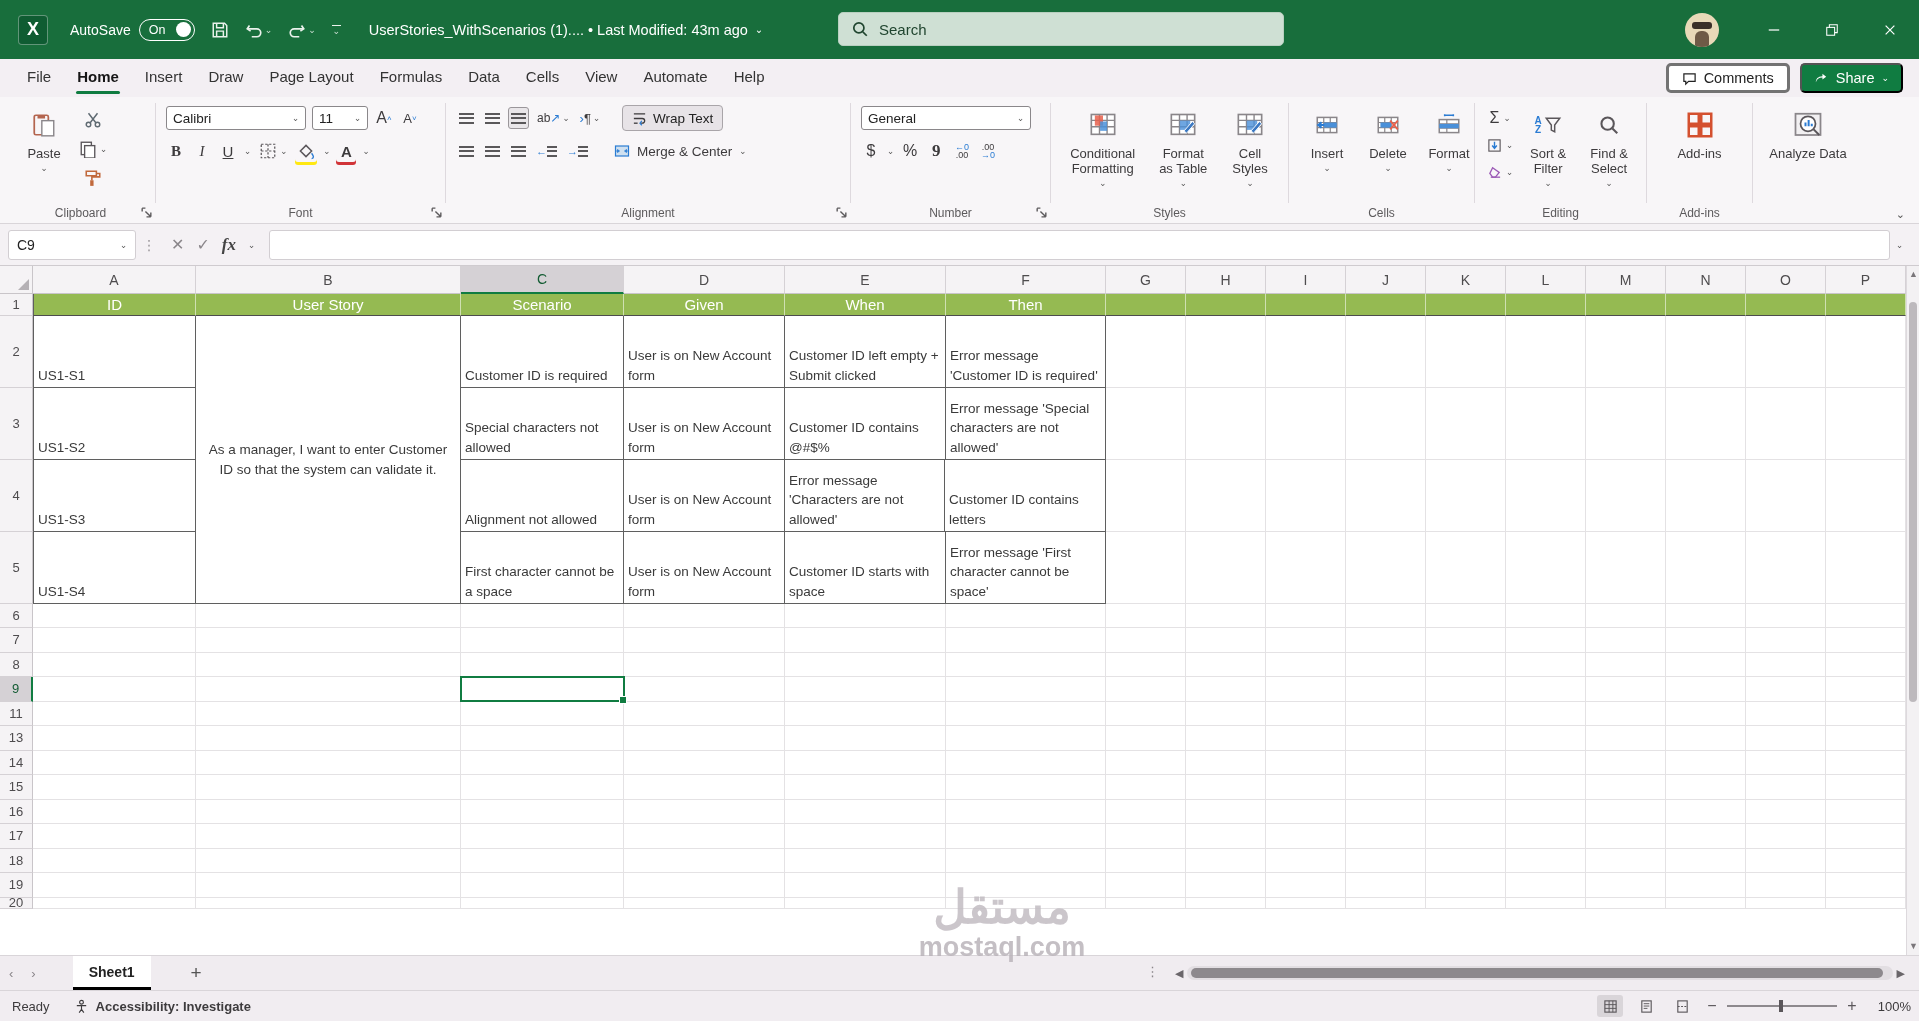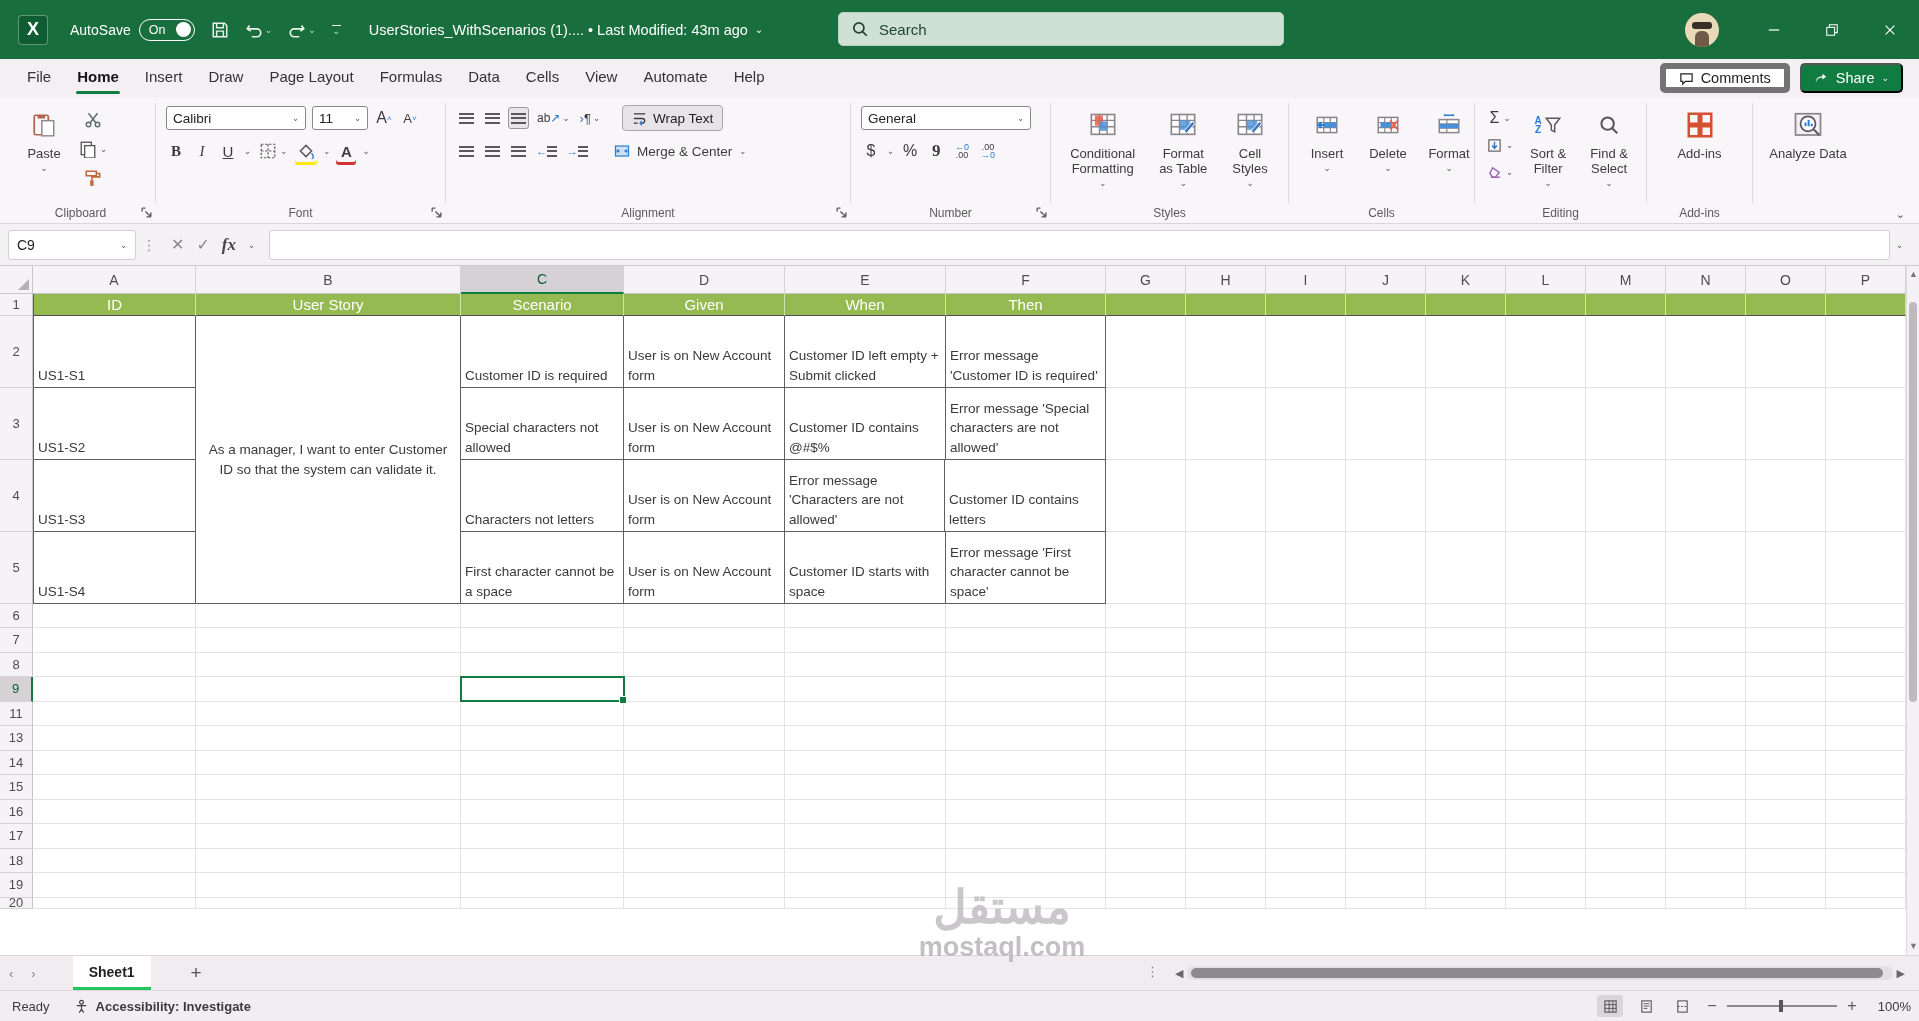--- a/index.html
+++ b/index.html
@@ -32,21 +32,21 @@
   .winbtn { width:58px; height:59px; display:flex; align-items:center; justify-content:center; cursor:pointer; color:#fff; }
   .winbtn svg { width:14px; height:14px; }
 
   
   .tabrow { position:absolute; left:0; top:59px; width:100%; height:38px; background:#f3eff3;
     display:flex; align-items:center; padding-left:14px; }
   .mtab { padding:0 13px; font-size:15px; color:#333; height:38px; line-height:36px; cursor:pointer; position:relative; }
   .mtab.active { font-weight:bold; color:#161616; }
   .mtab.active::after { content:""; position:absolute; left:12px; right:12px; bottom:3px; height:3px; background:#107C41; border-radius:2px; }
   .tabrow-right { position:absolute; right:16px; top:63px; display:flex; gap:10px; align-items:center; }
-  .btn-comments { display:flex; align-items:center; gap:7px; background:#fff; border:6px solid #737373;
+  .btn-comments { display:flex; align-items:center; gap:7px; background:#fff; border:3px solid #737373;
     border-radius:5px; height:30px; padding:0 13px; font-size:14.5px; color:#222; cursor:pointer; }
   .btn-share { display:flex; align-items:center; gap:7px; background:#107C41; color:#fff; border-radius:5px;
     height:30px; padding:0 12px; font-size:14.5px; cursor:pointer; }
   .btn-share .chev { font-size:9px; }
 
   
   .ribbon { position:absolute; left:0; top:97px; width:100%; height:127px; background:#f8f6f8;
     border-bottom:1px solid #d9d5d9; display:flex; padding:6px 0 20px 6px; }
   .rgroup { position:relative; display:flex; align-items:flex-start; gap:5px; padding:2px 10px 0;
     border-right:1px solid #ded9de; }
@@ -114,21 +114,21 @@
 
   
   .vscroll { position:absolute; right:0; top:266px; width:13px; height:689px; background:#f3f1f3; border-left:1px solid #ddd9dd; }
   .vthumb { position:absolute; left:2px; top:36px; width:8px; height:400px; background:#bdb9bd; border-radius:4px; cursor:grab; }
   .varrow { position:absolute; left:2px; width:9px; height:9px; color:#7a767a; font-size:9px; line-height:9px; text-align:center; cursor:pointer; }
 
   
   .sheetbar { position:absolute; left:0; top:955px; width:100%; height:35px; background:#f0ecf0;
     border-top:1px solid #d9d5d9; display:flex; align-items:center; }
   .snav { color:#8a868a; font-size:13px; padding:0 9px; cursor:pointer; }
-  .sheettab { height:34px; background:#fff; border-bottom:3px solid #22c55e; display:flex; align-items:center;
+  .sheettab { height:34px; background:#fff; border-bottom:3px solid #000000; display:flex; align-items:center;
     padding:0 16px; margin-left:28px; font-size:14px; font-weight:bold; color:#222; cursor:pointer; }
   .addsheet { font-size:19px; color:#555; margin-left:40px; cursor:pointer; }
   .hscroll { position:absolute; right:14px; top:8px; width:730px; height:18px; display:flex; align-items:center; gap:4px; }
   .htrack { flex:1; height:14px; background:#e2dee2; border-radius:8px; position:relative; }
   .hthumb { position:absolute; left:4px; right:10px; top:2px; height:10px; background:#8d898d; border-radius:6px; cursor:grab; }
   .harrow { color:#6a666a; font-size:11px; cursor:pointer; }
   .hdots { position:absolute; right:760px; top:8px; color:#8a868a; font-size:13px; letter-spacing:0; cursor:grab; }
 
   
   .statusbar { position:absolute; left:0; top:990px; width:100%; height:31px; background:#f1edf1;
@@ -772,21 +772,21 @@
         <div class="cell" style="width: 80px;"></div>
         <div class="cell" style="width: 80px;"></div>
         <div class="cell" style="width: 80px;"></div>
         <div class="cell" style="width: 80px;"></div>
         <div class="cell" style="width: 80px;"></div>
       </div>
       <div class="grow" style="height: 72px;">
         <div class="rowhd">4</div>
         <div class="cell tb tl" style="width: 163px;">US1-S3</div>
         <div class="cell tb" style="width: 265px;"></div>
-        <div class="cell tb" style="width: 163px;">Characters not letters</div>
+        <div class="cell tb" style="width: 163px;">Alignment not allowed</div>
         <div class="cell tb" style="width: 161px;">User is on New Account form</div>
         <div class="cell tb" style="width: 160px;">Error message 'Characters are not allowed'</div>
         <div class="cell tb" style="width: 161px;">Customer ID contains letters</div>
         <div class="cell" style="width: 80px;"></div>
         <div class="cell" style="width: 80px;"></div>
         <div class="cell" style="width: 80px;"></div>
         <div class="cell" style="width: 80px;"></div>
         <div class="cell" style="width: 80px;"></div>
         <div class="cell" style="width: 80px;"></div>
         <div class="cell" style="width: 80px;"></div>

